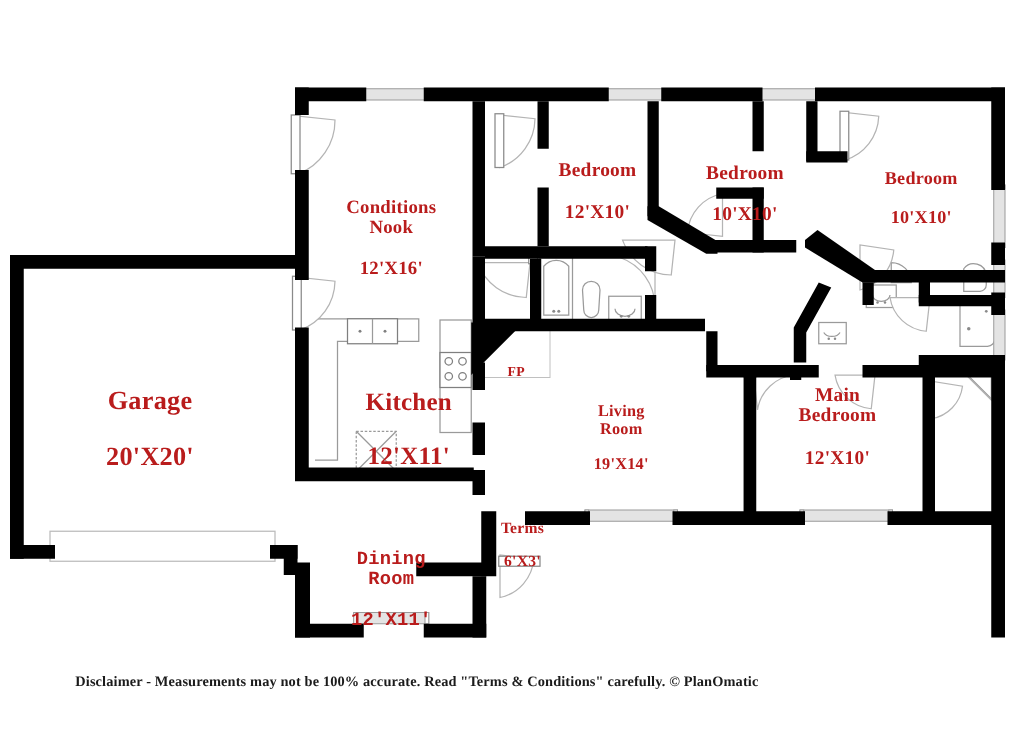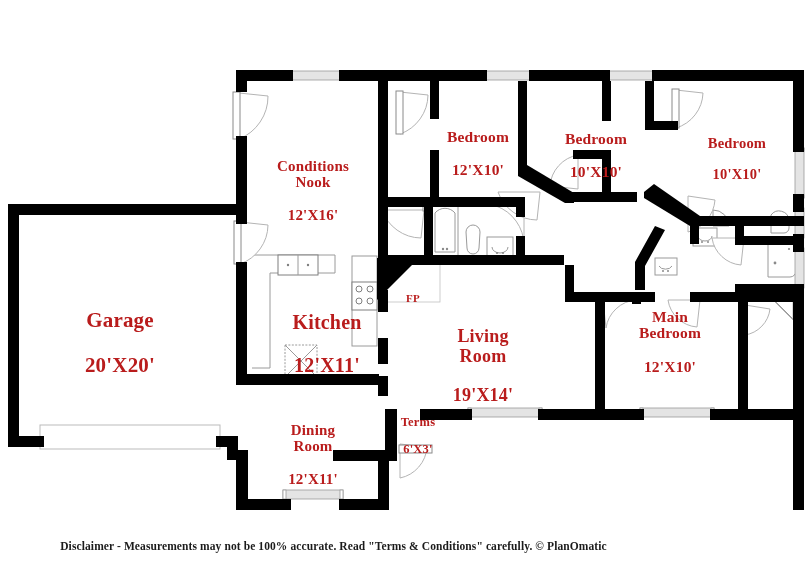--- a/index.html
+++ b/index.html
@@ -271,32 +271,32 @@
     <span class="rm-name">Conditions
 Nook</span>
     <span class="rm-dim">12'X16'</span>
   </div>
 
   <div class="rm-label" style="left:264px;top:290px;width:126px;font-size:20px;">
     <span class="rm-name">Kitchen</span>
     <span class="rm-dim">12'X11'</span>
   </div>
 
-  <div class="rm-label" style="left:250px;top:406px;width:126px;font-size:15px;">
+  <div class="rm-label" style="left:250px;top:424px;width:126px;font-size:15px;font-family:Liberation Mono, monospace;">
     <span class="rm-name">Dining
 Room</span>
     <span class="rm-dim">12'X11'</span>
   </div>
 
   <div class="rm-label" style="left:385px;top:402px;width:66px;font-size:12.5px;">
     <span class="rm-name">Terms</span>
     <span class="rm-dim">6'X3'</span>
   </div>
 
-  <div class="rm-label" style="left:426px;top:308px;width:114px;font-size:18px;">
+  <div class="rm-label" style="left:440px;top:308px;width:114px;font-size:13px;">
     <span class="rm-name">Living
 Room</span>
     <span class="rm-dim">19'X14'</span>
   </div>
 
 
   <div class="rm-label" style="left:418px;top:112px;width:120px;font-size:15.5px;">
     <span class="rm-name">Bedroom</span>
     <span class="rm-dim">12'X10'</span>
   </div>

